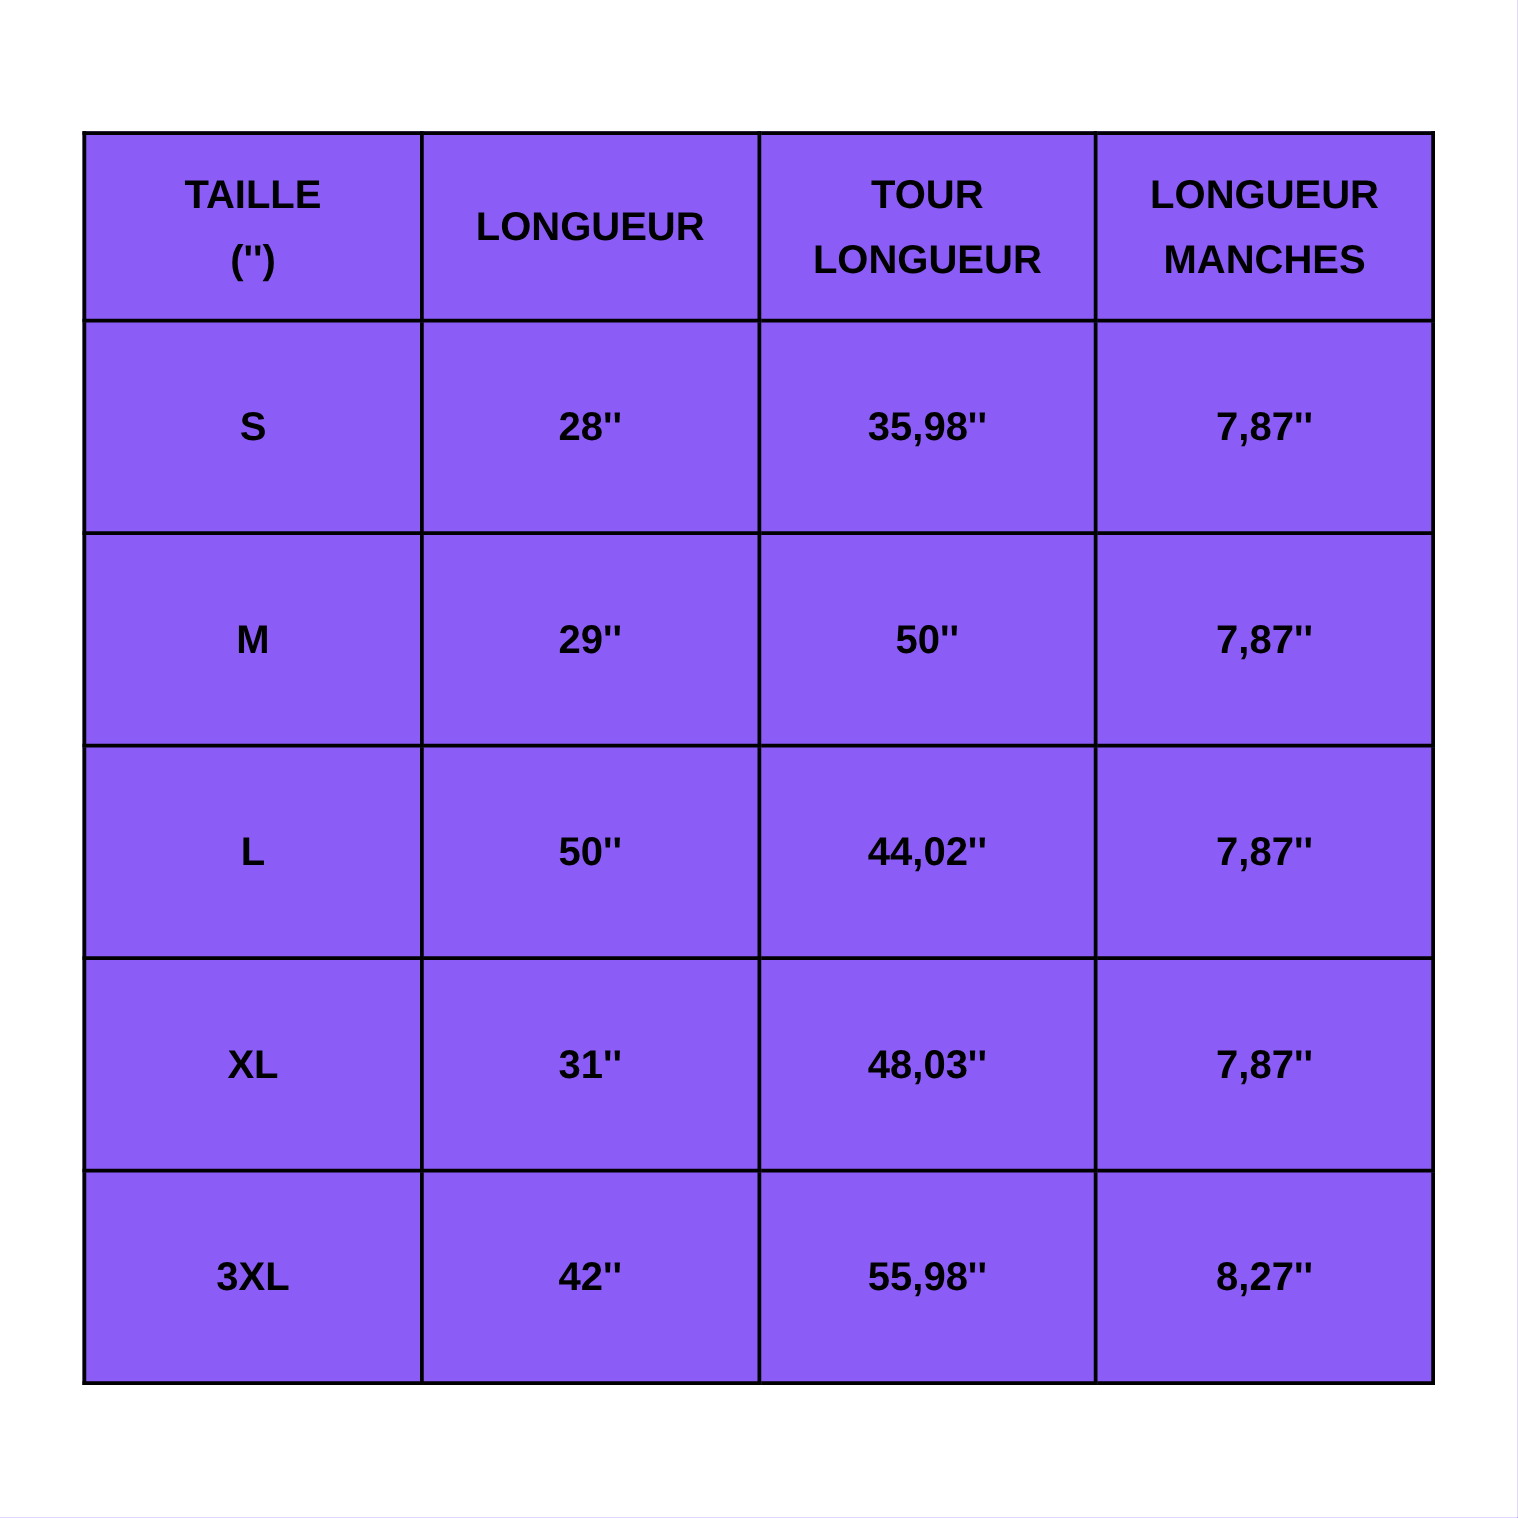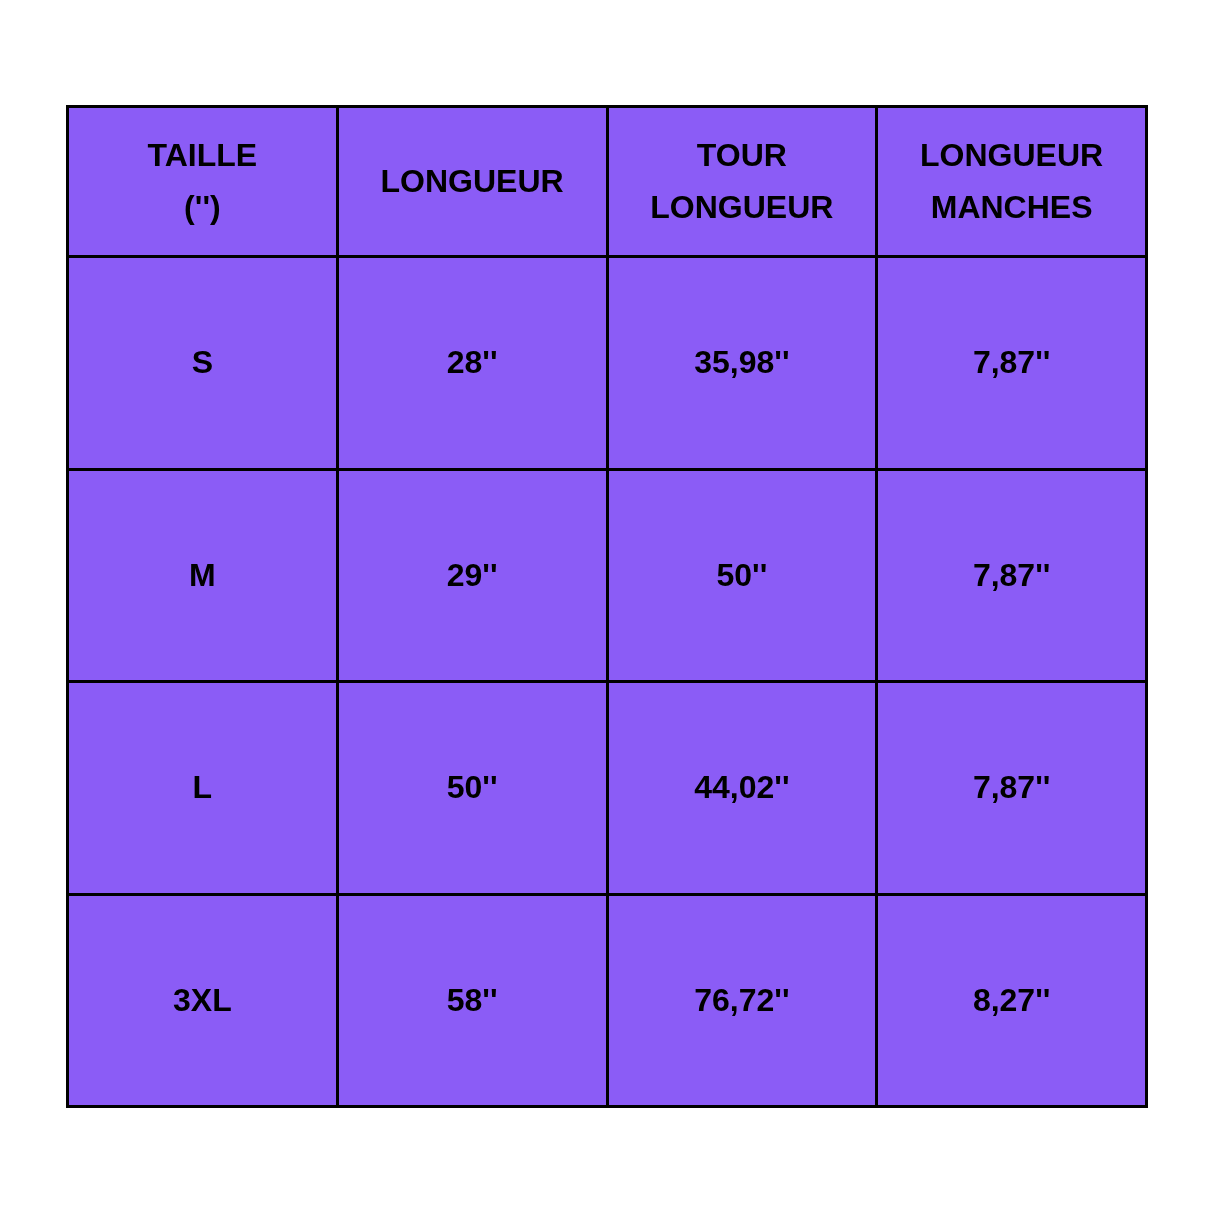--- a/index.html
+++ b/index.html
@@ -73,19 +73,25 @@
       <td>50''</td>
       <td>7,87''</td>
     </tr>
     <tr>
       <th>L</th>
       <td>50''</td>
       <td>44,02''</td>
       <td>7,87''</td>
     </tr>
     <tr>
+      <th>XL</th>
+      <td>31''</td>
+      <td>48,03''</td>
+      <td>7,87''</td>
+    </tr>
+    <tr>
       <th>3XL</th>
-      <td>58''</td>
-      <td>76,72''</td>
+      <td>42''</td>
+      <td>55,98''</td>
       <td>8,27''</td>
     </tr>
   </tbody>
 </table>
 
 </body></html>

